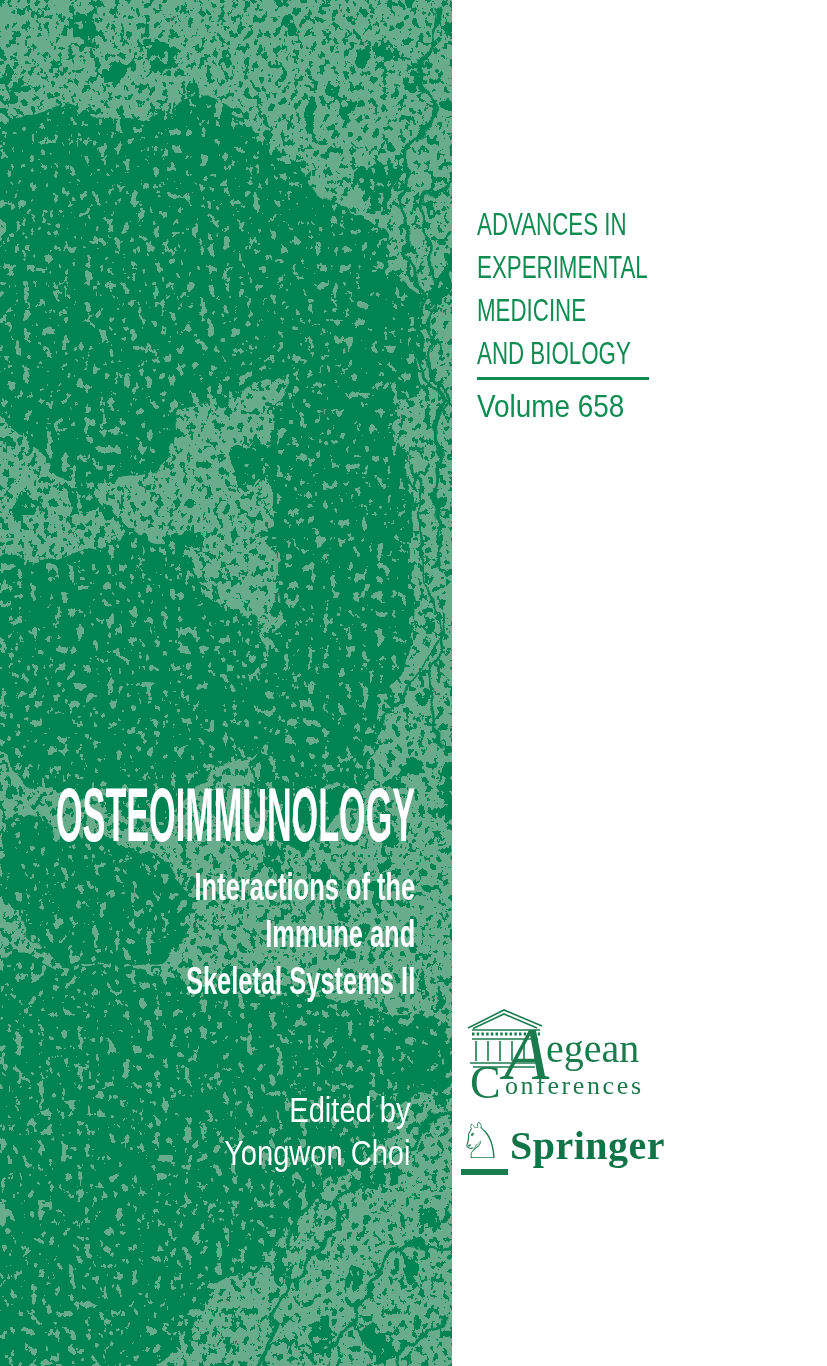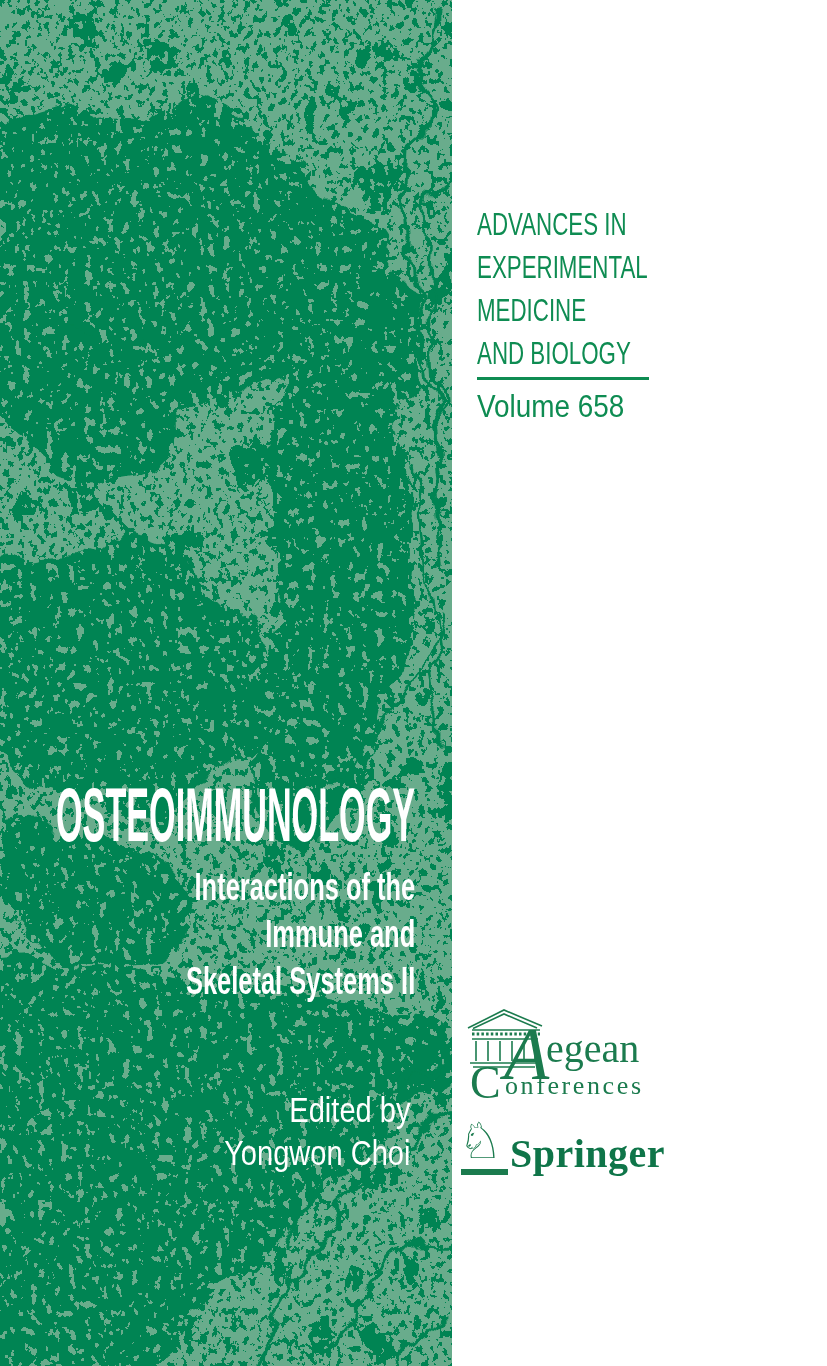--- a/index.html
+++ b/index.html
@@ -42,21 +42,21 @@
     transform:scaleX(0.9); transform-origin:0 0; white-space:nowrap;
   }
   .aegean-logo { position:absolute; left:10px; top:1002px; width:200px; height:100px; }
   .springer-logo { position:absolute; left:6px; top:1118px; width:200px; height:64px; }
   .knight-icon {
     position:absolute; left:0; top:-4px; font-family:"DejaVu Sans", sans-serif;
     font-size:50px; line-height:54px; color:var(--logo_green,#1b7b4e);
   }
   .springer-underline { position:absolute; left:3px; top:51px; width:47px; height:6px; background:var(--logo_green,#1b7b4e); }
   .springer-wordmark {
-    position:absolute; left:52px; top:16px; font-family:"Liberation Serif", serif;
+    position:absolute; left:52px; top:8px; font-family:"Liberation Serif", serif;
     font-weight:600; font-size:40px; line-height:40px; color:var(--springer_green,#0f7549);
     letter-spacing:0.5px;
   }
 </style>
 </head>
 <body>
 
 <div class="cover">
 
   <div class="art-panel">

